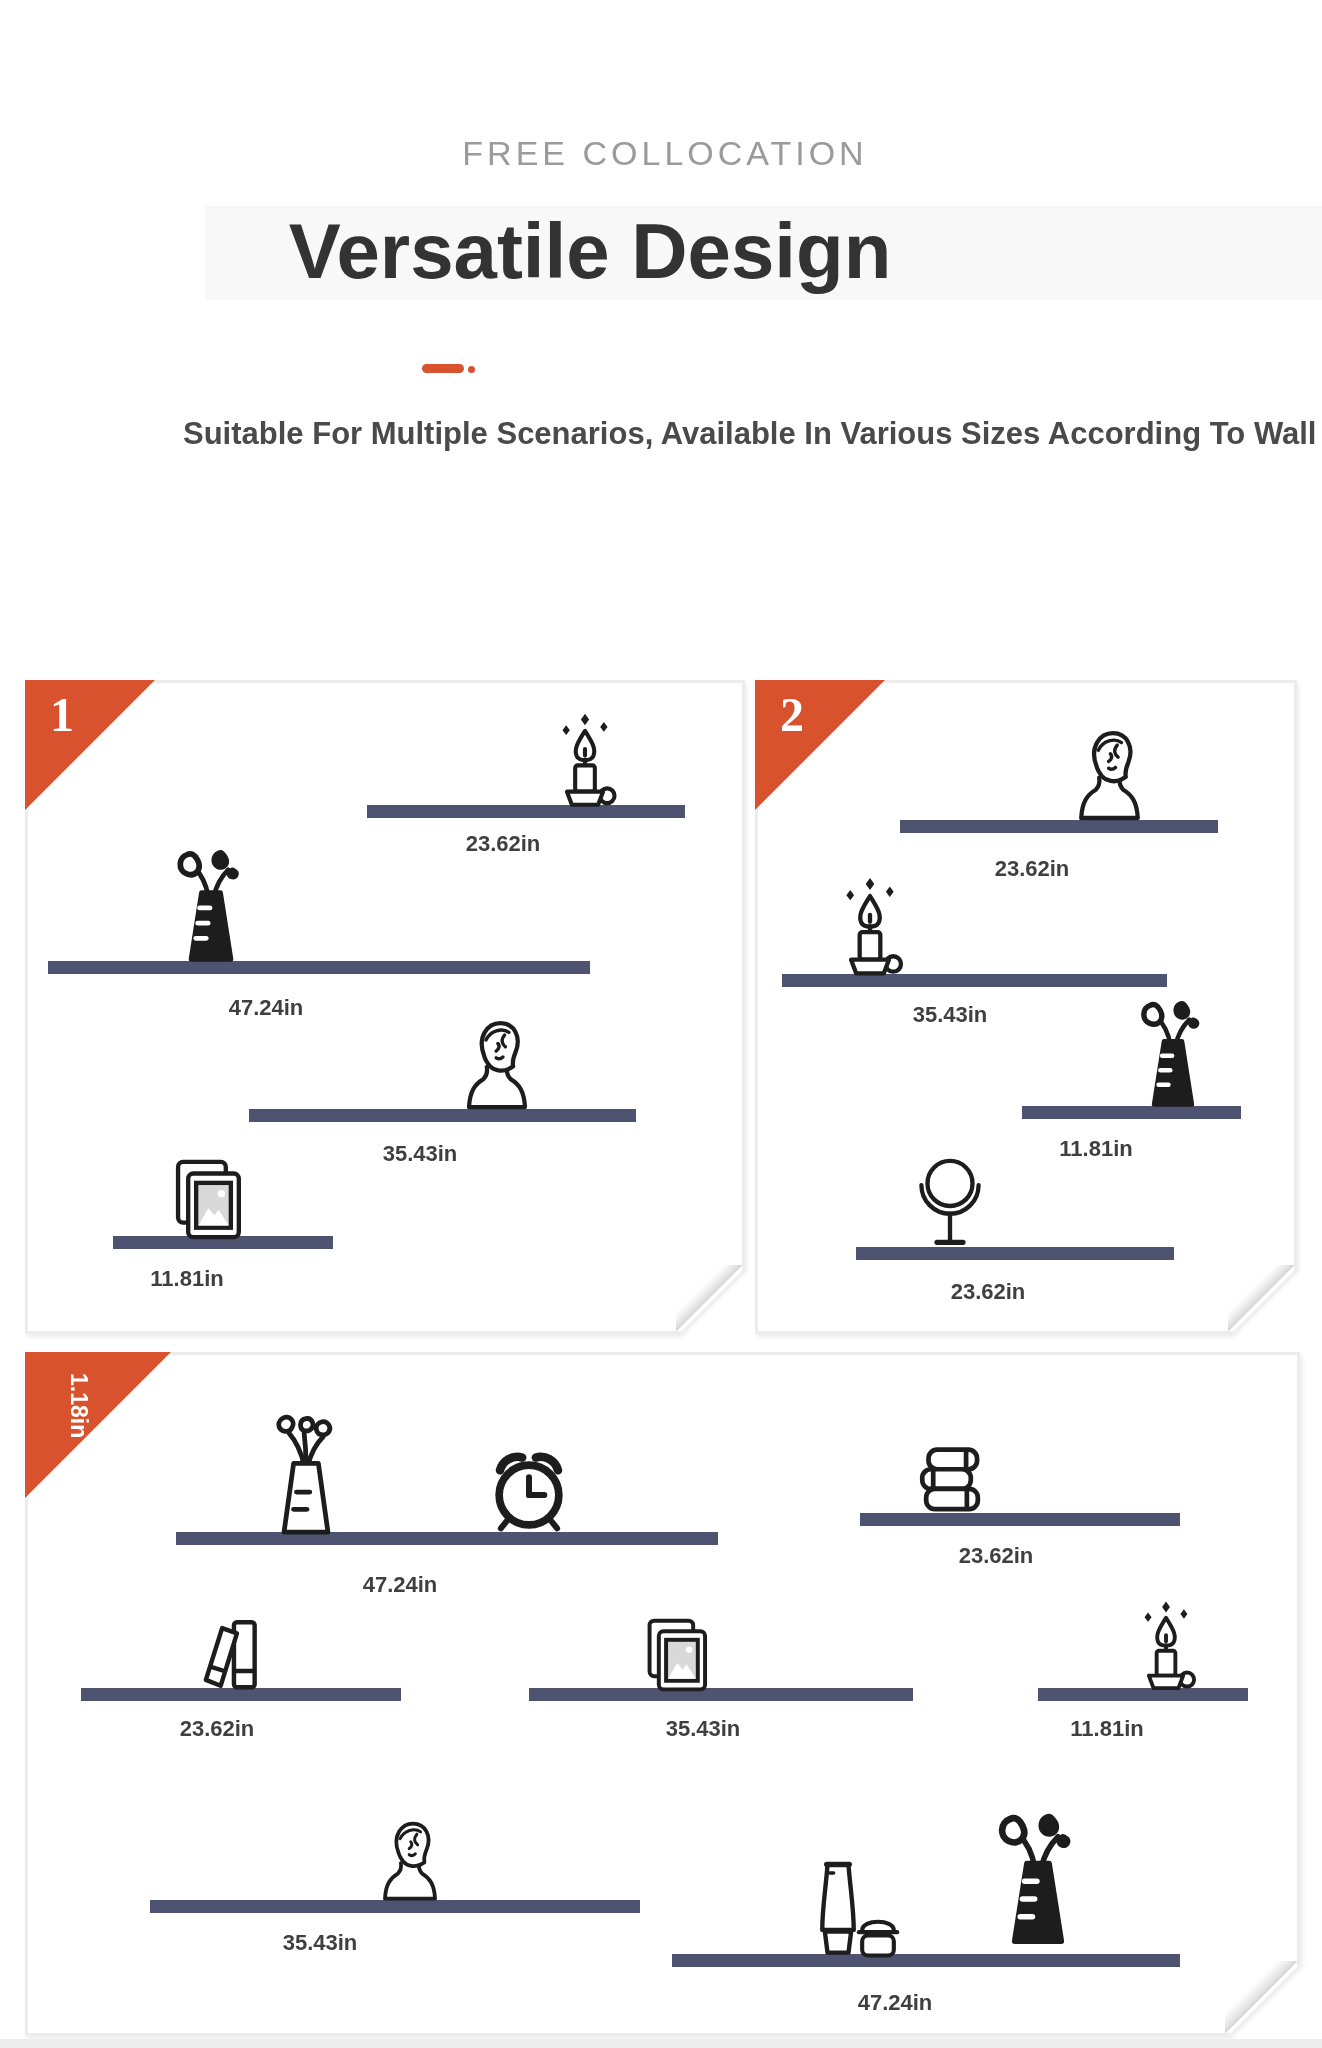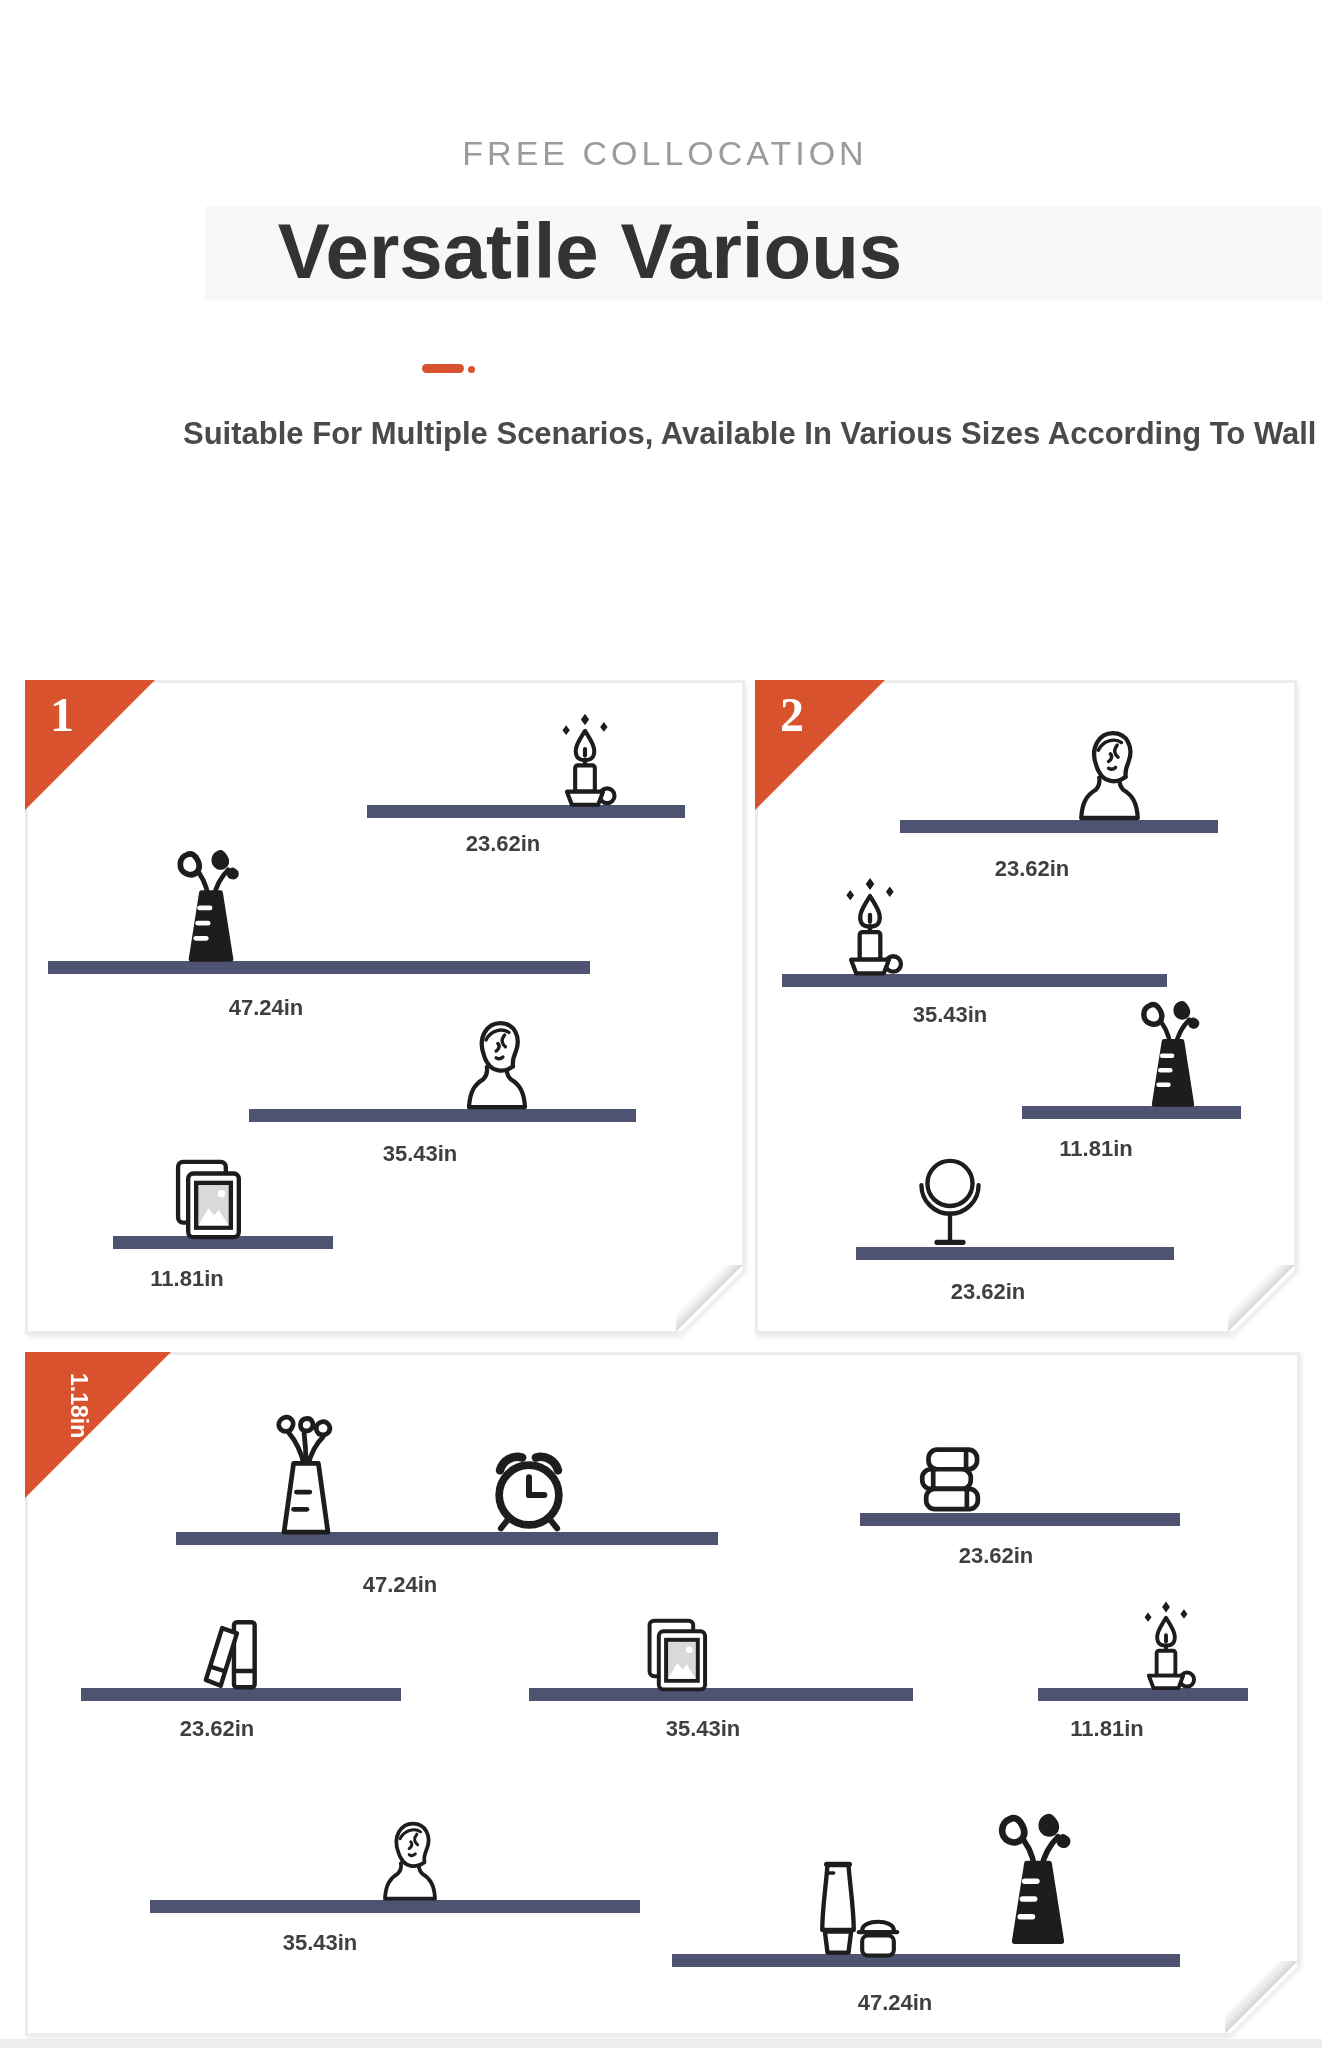--- a/index.html
+++ b/index.html
@@ -166,21 +166,21 @@
       <path d="M13 21 C13 7 51 7 51 21" fill="#fff" stroke="#1d1d1d" stroke-width="5"></path>
       <path d="M9 23 H55" stroke="#1d1d1d" stroke-width="5" stroke-linecap="round"></path>
       <rect x="13" y="27" width="38" height="24" rx="7" fill="#fff" stroke="#1d1d1d" stroke-width="5"></rect>
     </symbol>
   </defs>
 </svg>
 
 <div class="page">
   <div class="title-band"></div>
   <div class="eyebrow">FREE COLLOCATION</div>
-  <h1 class="title">Versatile Various</h1>
+  <h1 class="title">Versatile Design</h1>
   <span class="divider-bar" id="divider-bar" style="left: 422px; top: 364px; width: 42px; height: 9px;"></span>
   <span class="divider-dot" id="divider-dot" style="left: 468px; top: 366px; width: 7px; height: 7px;"></span>
   <div class="subtitle">Suitable For Multiple Scenarios, Available In Various Sizes According To Wall D</div>
   <div id="panels">
       <div class="panel" style="left: 25px; top: 680px; width: 720px; height: 654px;">
         <div class="panel-clip" style="clip-path: polygon(0px 0px, 100% 0px, 100% 588px, 654px 100%, 0px 100%);">
           <div class="shelf" style="left: 339px; top: 122px; width: 318px;"></div>
           <svg width="82" height="97" class="shelf-item" style="left: 516px; top: 29px;">
             <use href="#sym-candle"></use>
           </svg>

